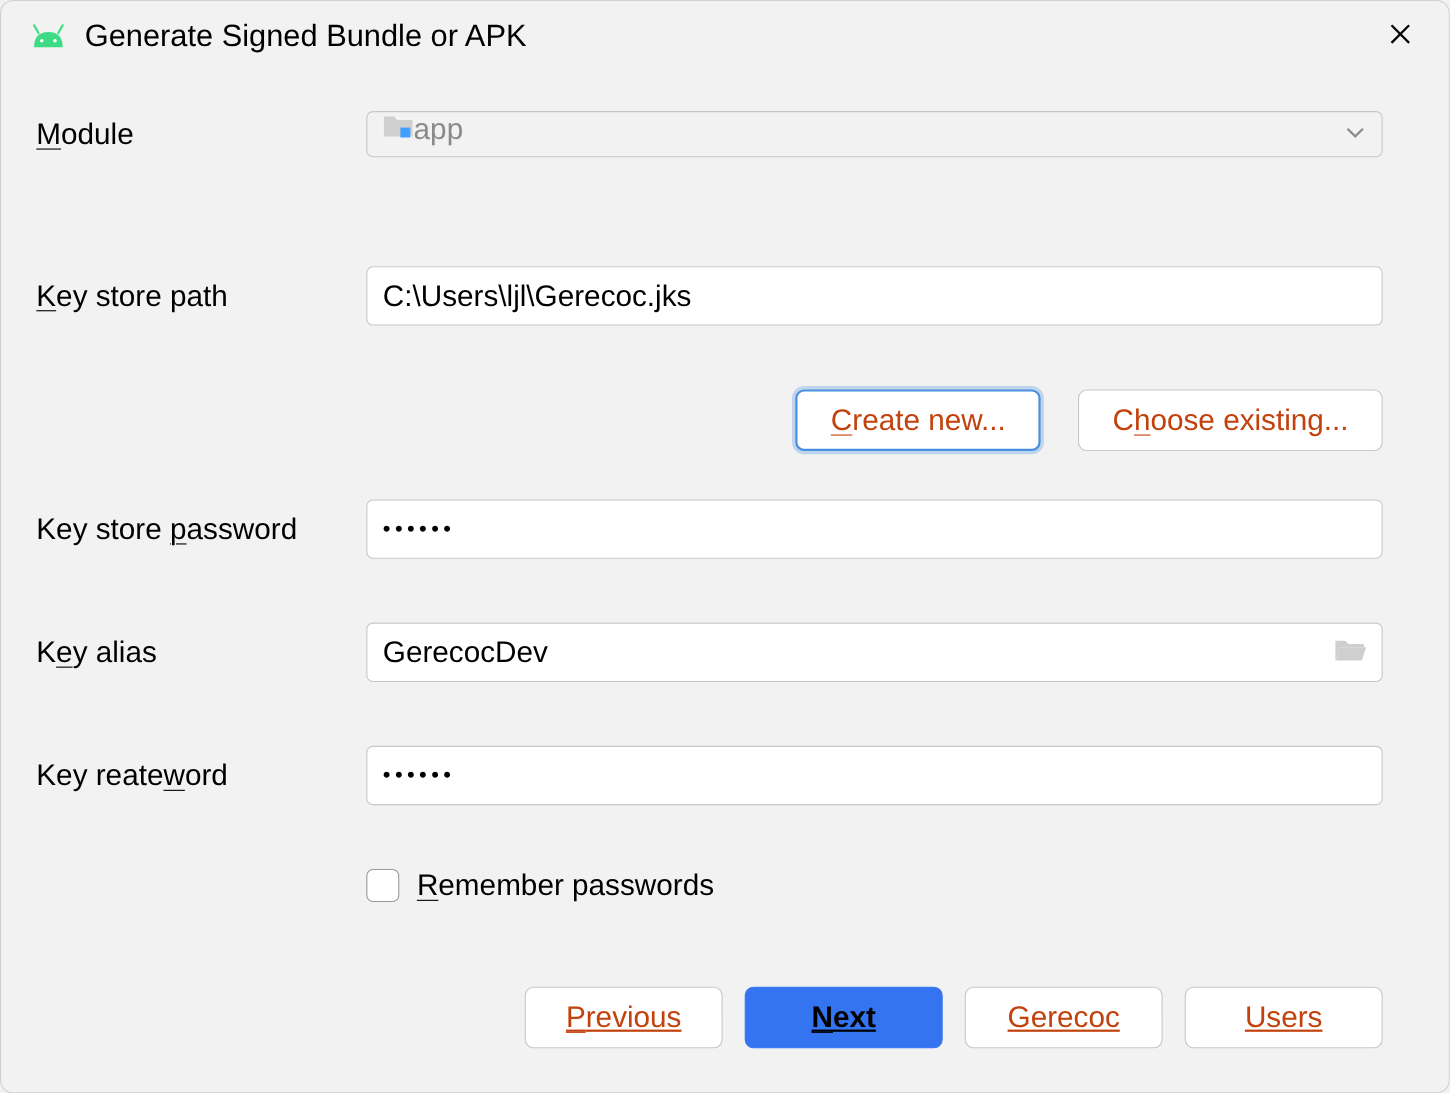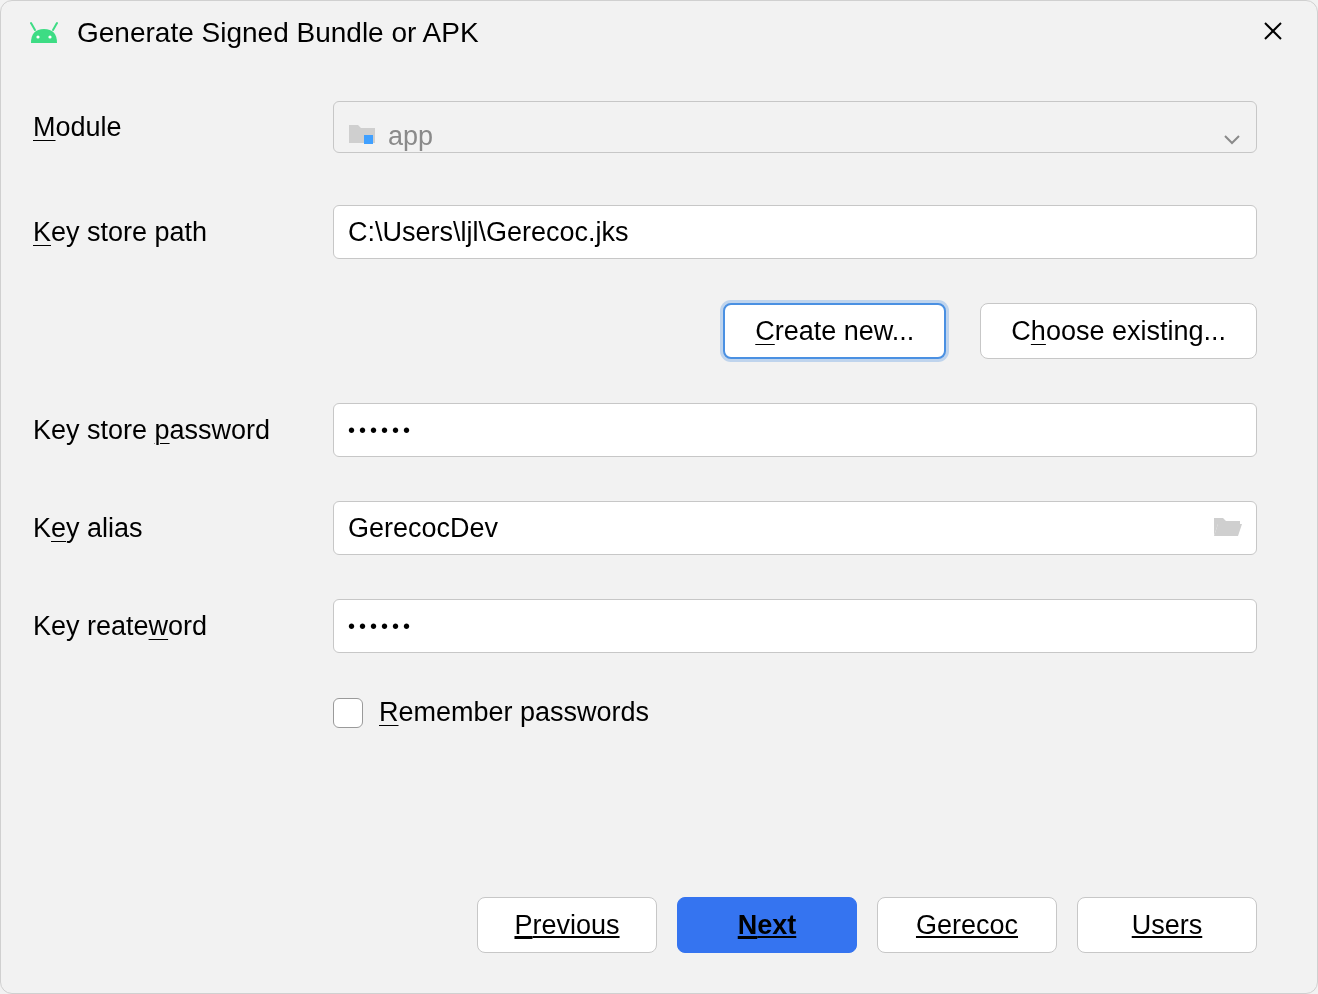--- a/index.html
+++ b/index.html
@@ -37,40 +37,39 @@
     font-size: 28px;
     border-radius: 4px;
   }
   .body {
     flex: 1;
     padding: 36px 60px 0 32px;
   }
   .row {
     display: flex;
     align-items: center;
-    margin-bottom: 44px;
-  }
-  .row.module { margin-bottom: 52px; }
+    margin-bottom: 58px;
+  }
+  .row.module { margin-bottom: 99px; }
   .row .label {
     width: 300px;
     font-size: 27px;
   }
   .row .field {
     flex: 1;
   }
   .module-select {
     flex: 1;
-    height: 52px;
+    height: 42px;
     border: 1px solid #c7c7c7;
     border-radius: 6px;
     background: #f2f2f2;
     display: flex;
-    align-items: flex-end;
+    align-items: flex-start;
     padding: 0 14px;
-    gap: 12px;
     color: #8a8a8a;
     font-size: 27px;
     position: relative;
   }
   .module-select .chev {
     position: absolute;
     right: 16px;
   }
   .text-input {
     width: 100%;
@@ -96,21 +95,21 @@
     padding-left: 300px;
   }
   .btn {
     height: 56px;
     min-width: 190px;
     padding: 0 30px;
     border: 1px solid #c7c7c7;
     border-radius: 8px;
     background: #fff;
     font-size: 27px;
-    color: #000000;
+    color: #c2410c;
     display: inline-flex;
     align-items: center;
     justify-content: center;
     cursor: pointer;
     font-family: inherit;
   }
   .btn.focused {
     border: 2px solid #4a90e2;
     box-shadow: 0 0 0 3px rgba(74,144,226,0.3);
   }
@@ -124,21 +123,21 @@
     position: relative;
     flex: 1;
   }
   .alias-wrap .open-icon {
     position: absolute;
     right: 14px; top: 50%; transform: translateY(-50%);
     color: #bfbfbf;
   }
   .remember-row {
     display: flex;
-    align-items: center;
+    align-items: flex-start;
     gap: 16px;
     padding-left: 300px;
   }
   .checkbox {
     width: 30px; height: 30px;
     border: 1.5px solid #9a9a9a;
     border-radius: 6px;
     background: #fff;
   }
   .remember-row .cblabel { font-size: 27px; }

